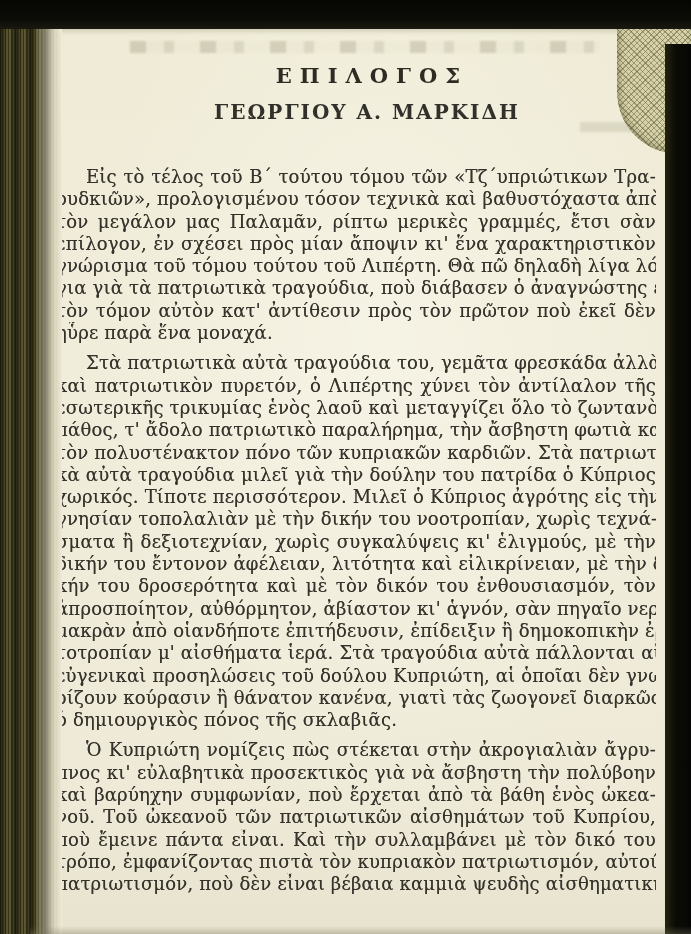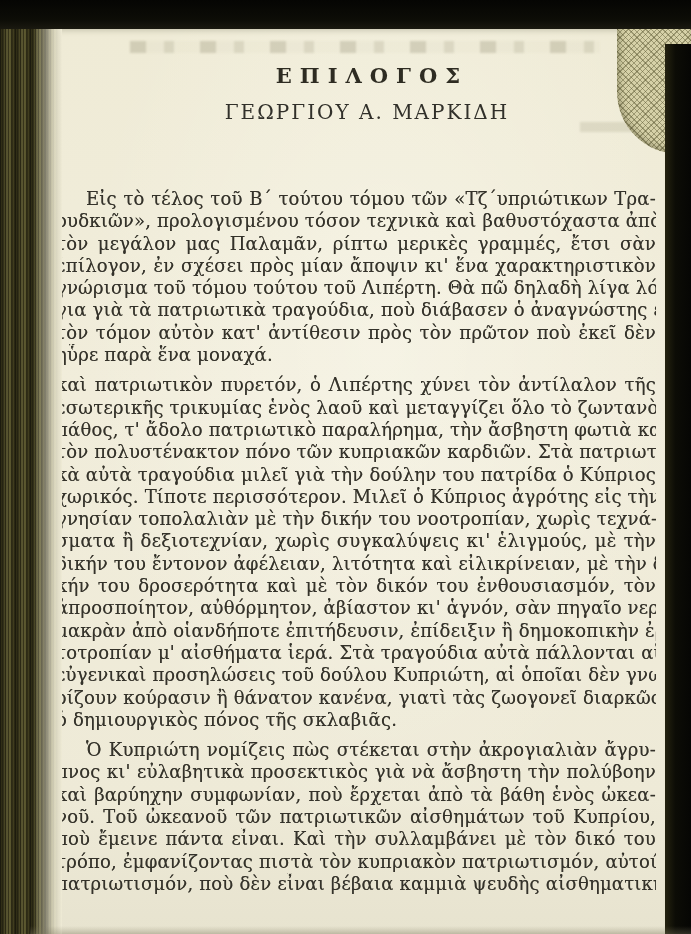--- a/index.html
+++ b/index.html
@@ -90,28 +90,28 @@
     font-size: 21px;
     font-weight: bold;
     letter-spacing: 8px;
     color: #2e2c22;
   }
   .page h2 {
     margin: 12px 0 0 0;
     padding-left: 34px;
     text-align: center;
     font-size: 20px;
-    font-weight: normal;
+    font-weight: bold;
     letter-spacing: 2px;
     color: #31302a;
   }
 
   
   .body-text {
-    margin-top: 64px;
+    margin-top: 42px;
     padding: 0 14px 0 26px;
     font-size: 18px;
     line-height: 22.3px;
     letter-spacing: 0.2px;
     color: #34322a;
     text-shadow: 0 0 0.4px rgba(52,50,42,0.6);
   }
   .paragraph + .paragraph { margin-top: 8px; }
   .line {
     text-align: justify;
@@ -139,20 +139,21 @@
           <div class="line first">Εἰς τὸ τέλος τοῦ Β΄ τούτου τόμου τῶν «Τζ΄υπριώτικων Τρα-</div>
           <div class="line">ουδκιῶν», προλογισμένου τόσον τεχνικὰ καὶ βαθυστόχαστα ἀπὸ</div>
           <div class="line">τὸν μεγάλον μας Παλαμᾶν, ρίπτω μερικὲς γραμμές, ἔτσι σὰν</div>
           <div class="line">ἐπίλογον, ἐν σχέσει πρὸς μίαν ἄποψιν κι' ἕνα χαρακτηριστικὸν</div>
           <div class="line">γνώρισμα τοῦ τόμου τούτου τοῦ Λιπέρτη. Θὰ πῶ δηλαδὴ λίγα λό-</div>
           <div class="line">για γιὰ τὰ πατριωτικὰ τραγούδια, ποὺ διάβασεν ὁ ἀναγνώστης εἰς</div>
           <div class="line">τὸν τόμον αὐτὸν κατ' ἀντίθεσιν πρὸς τὸν πρῶτον ποὺ ἐκεῖ δὲν</div>
           <div class="line last">ηὗρε παρὰ ἕνα μοναχά.</div>
         </div>
         <div class="paragraph">
+          <div class="line first">Στὰ πατριωτικὰ αὐτὰ τραγούδια του, γεμᾶτα φρεσκάδα ἀλλὰ</div>
           <div class="line">καὶ πατριωτικὸν πυρετόν, ὁ Λιπέρτης χύνει τὸν ἀντίλαλον τῆς</div>
           <div class="line">ἐσωτερικῆς τρικυμίας ἑνὸς λαοῦ καὶ μεταγγίζει ὅλο τὸ ζωντανὸ</div>
           <div class="line">πάθος, τ' ἄδολο πατριωτικὸ παραλήρημα, τὴν ἄσβηστη φωτιὰ καὶ</div>
           <div class="line">τὸν πολυστένακτον πόνο τῶν κυπριακῶν καρδιῶν. Στὰ πατριωτι-</div>
           <div class="line">κὰ αὐτὰ τραγούδια μιλεῖ γιὰ τὴν δούλην του πατρίδα ὁ Κύπριος</div>
           <div class="line">χωρικός. Τίποτε περισσότερον. Μιλεῖ ὁ Κύπριος ἀγρότης εἰς τὴν</div>
           <div class="line">γνησίαν τοπολαλιὰν μὲ τὴν δικήν του νοοτροπίαν, χωρὶς τεχνά-</div>
           <div class="line">σματα ἢ δεξιοτεχνίαν, χωρὶς συγκαλύψεις κι' ἑλιγμούς, μὲ τὴν</div>
           <div class="line">δικήν του ἔντονον ἀφέλειαν, λιτότητα καὶ εἰλικρίνειαν, μὲ τὴν δι-</div>
           <div class="line">κήν του δροσερότητα καὶ μὲ τὸν δικόν του ἐνθουσιασμόν, τὸν</div>

